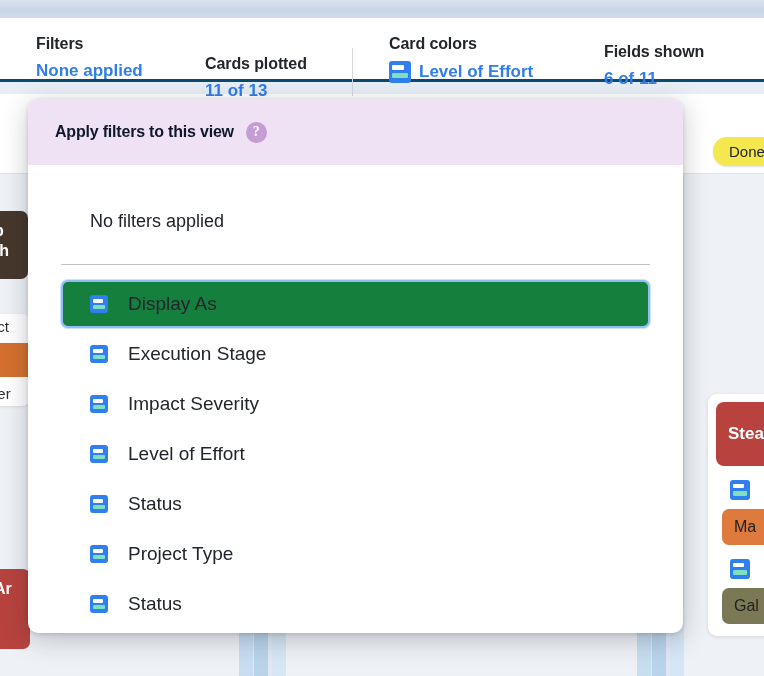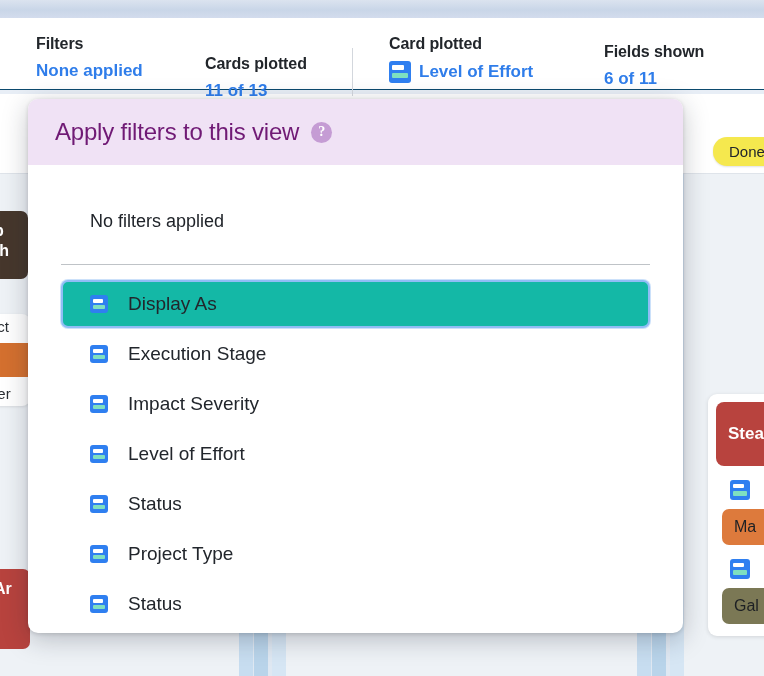--- a/index.html
+++ b/index.html
@@ -10,23 +10,23 @@
     background: #ffffff;
   }
   #root { position: relative; width: 764px; height: 676px; overflow: hidden; background: #e8eef6; }
 
   
   .app-topstrip {
     position: absolute; left: 0; top: 0; width: 764px; height: 18px;
     background: linear-gradient(180deg, #dbe3ef 0%, #c9d6e8 55%, #d3dced 100%);
   }
   .toolbar {
-    position: absolute; left: 0; top: 18px; width: 764px; height: 72px;
+    position: absolute; left: 0; top: 18px; width: 764px; height: 64px;
     background: #ffffff;
-    border-bottom: 1px solid #0c4a6e;
+    border-bottom: 3px solid #0c4a6e;
     display: flex; align-items: flex-start;
   }
   .tb-group { position: absolute; top: 16px; }
   .tb-label {
     font-size: 16px; font-weight: bold; color: #22262b; letter-spacing: -0.1px;
     white-space: nowrap; line-height: 20px;
   }
   .tb-value {
     margin-top: 7px; font-size: 17px; font-weight: bold; color: #2f7dea;
     white-space: nowrap; line-height: 20px; display: flex; align-items: center; gap: 8px;
@@ -117,21 +117,21 @@
   .modal {
     position: absolute; left: 28px; top: 99px; width: 655px; height: 534px;
     background: #ffffff; border-radius: 10px; overflow: hidden;
     box-shadow: 0 6px 26px rgba(28,32,48,.26), 0 1px 4px rgba(0,0,0,.14);
   }
   .modal-head {
     background: #f0e2f5; height: 66px; display: flex; align-items: center;
     padding: 0 0 0 27px; gap: 12px;
   }
   .modal-title {
-    color: #701a75; font-size: 24px; font-weight: normal; letter-spacing: -0.2px;
+    color: #0f172a; font-size: 16px; font-weight: bold; letter-spacing: -0.2px;
   }
   .help-icon {
     width: 21px; height: 21px; border-radius: 50%; background: #c59cd4;
     color: #ffffff; font-size: 14px; font-weight: bold;
     display: flex; align-items: center; justify-content: center;
     cursor: pointer; flex: none; font-family: "Liberation Serif", serif;
   }
   .modal-body { padding: 11px 33px; }
   .no-filters {
     font-size: 18px; color: #20242a; padding: 34px 0 0 29px; line-height: 22px;
@@ -139,21 +139,21 @@
   .hr { height: 1px; background: #bfc3c7; margin: 32px 0 0 0; }
 
   .flist { padding: 15px 0 0 0; }
   .fitem {
     display: flex; align-items: center; gap: 20px;
     padding: 10px 0 10px 27px; font-size: 19px; color: #22262c;
     border: 2px solid transparent; border-radius: 7px; cursor: pointer;
     line-height: 24px; margin-bottom: 2px;
   }
   .fitem.selected {
-    background: #14b8a6; border-color: #8fbdf5;
+    background: #15803d; border-color: #8fbdf5;
     box-shadow: 0 0 0 1px rgba(143,189,245,.45);
   }
 </style>
 </head>
 <body>
 
 <div id="root">
 
   <div class="board">
     <div class="col-white w1"></div>
@@ -203,21 +203,21 @@
     </div>
 
     <div class="tb-group" style="left:205px;margin-top:20px;">
       <div class="tb-label">Cards plotted</div>
       <div class="tb-value">11 of 13</div>
     </div>
 
     <div class="tb-divider"></div>
 
     <div class="tb-group" style="left:389px;">
-      <div class="tb-label">Card plotted</div>
+      <div class="tb-label">Card colors</div>
       <div class="tb-value">
         <span class="fld-icon s22"></span>
         <span>Level of Effort</span>
       </div>
     </div>
 
     <div class="tb-group" style="left:604px;margin-top:8px;">
       <div class="tb-label">Fields shown</div>
       <div class="tb-value">6 of 11</div>
     </div>

